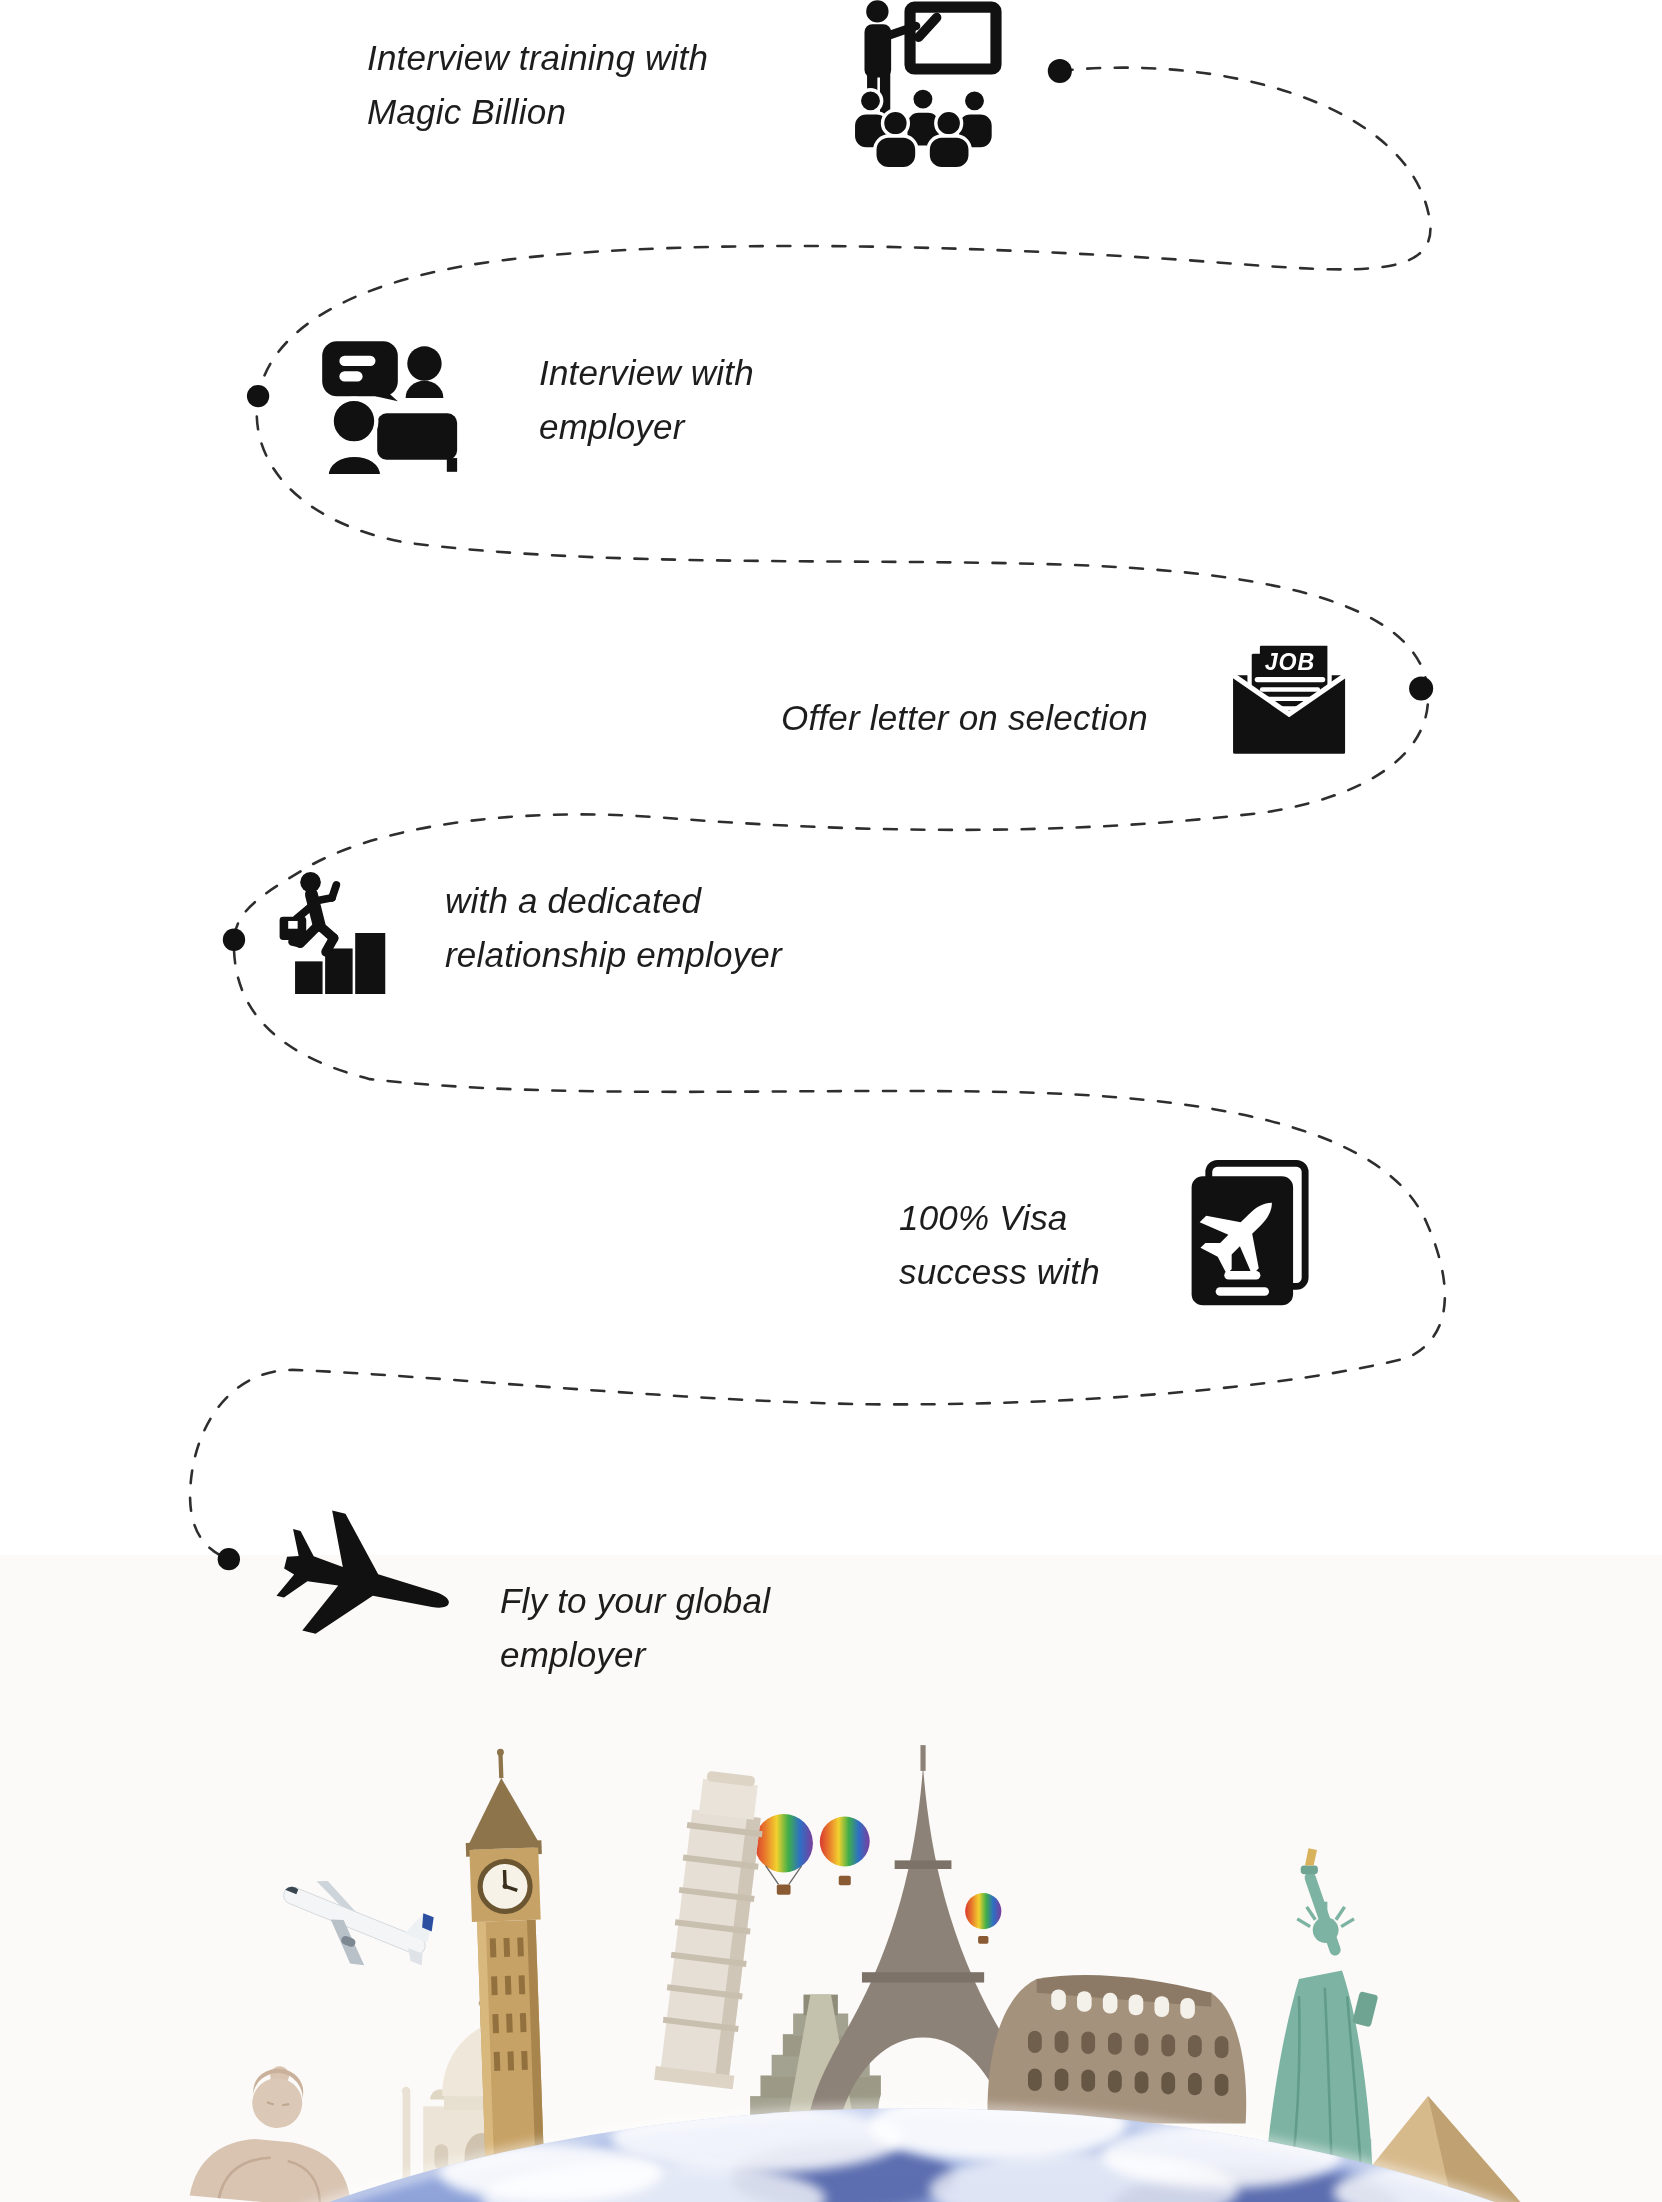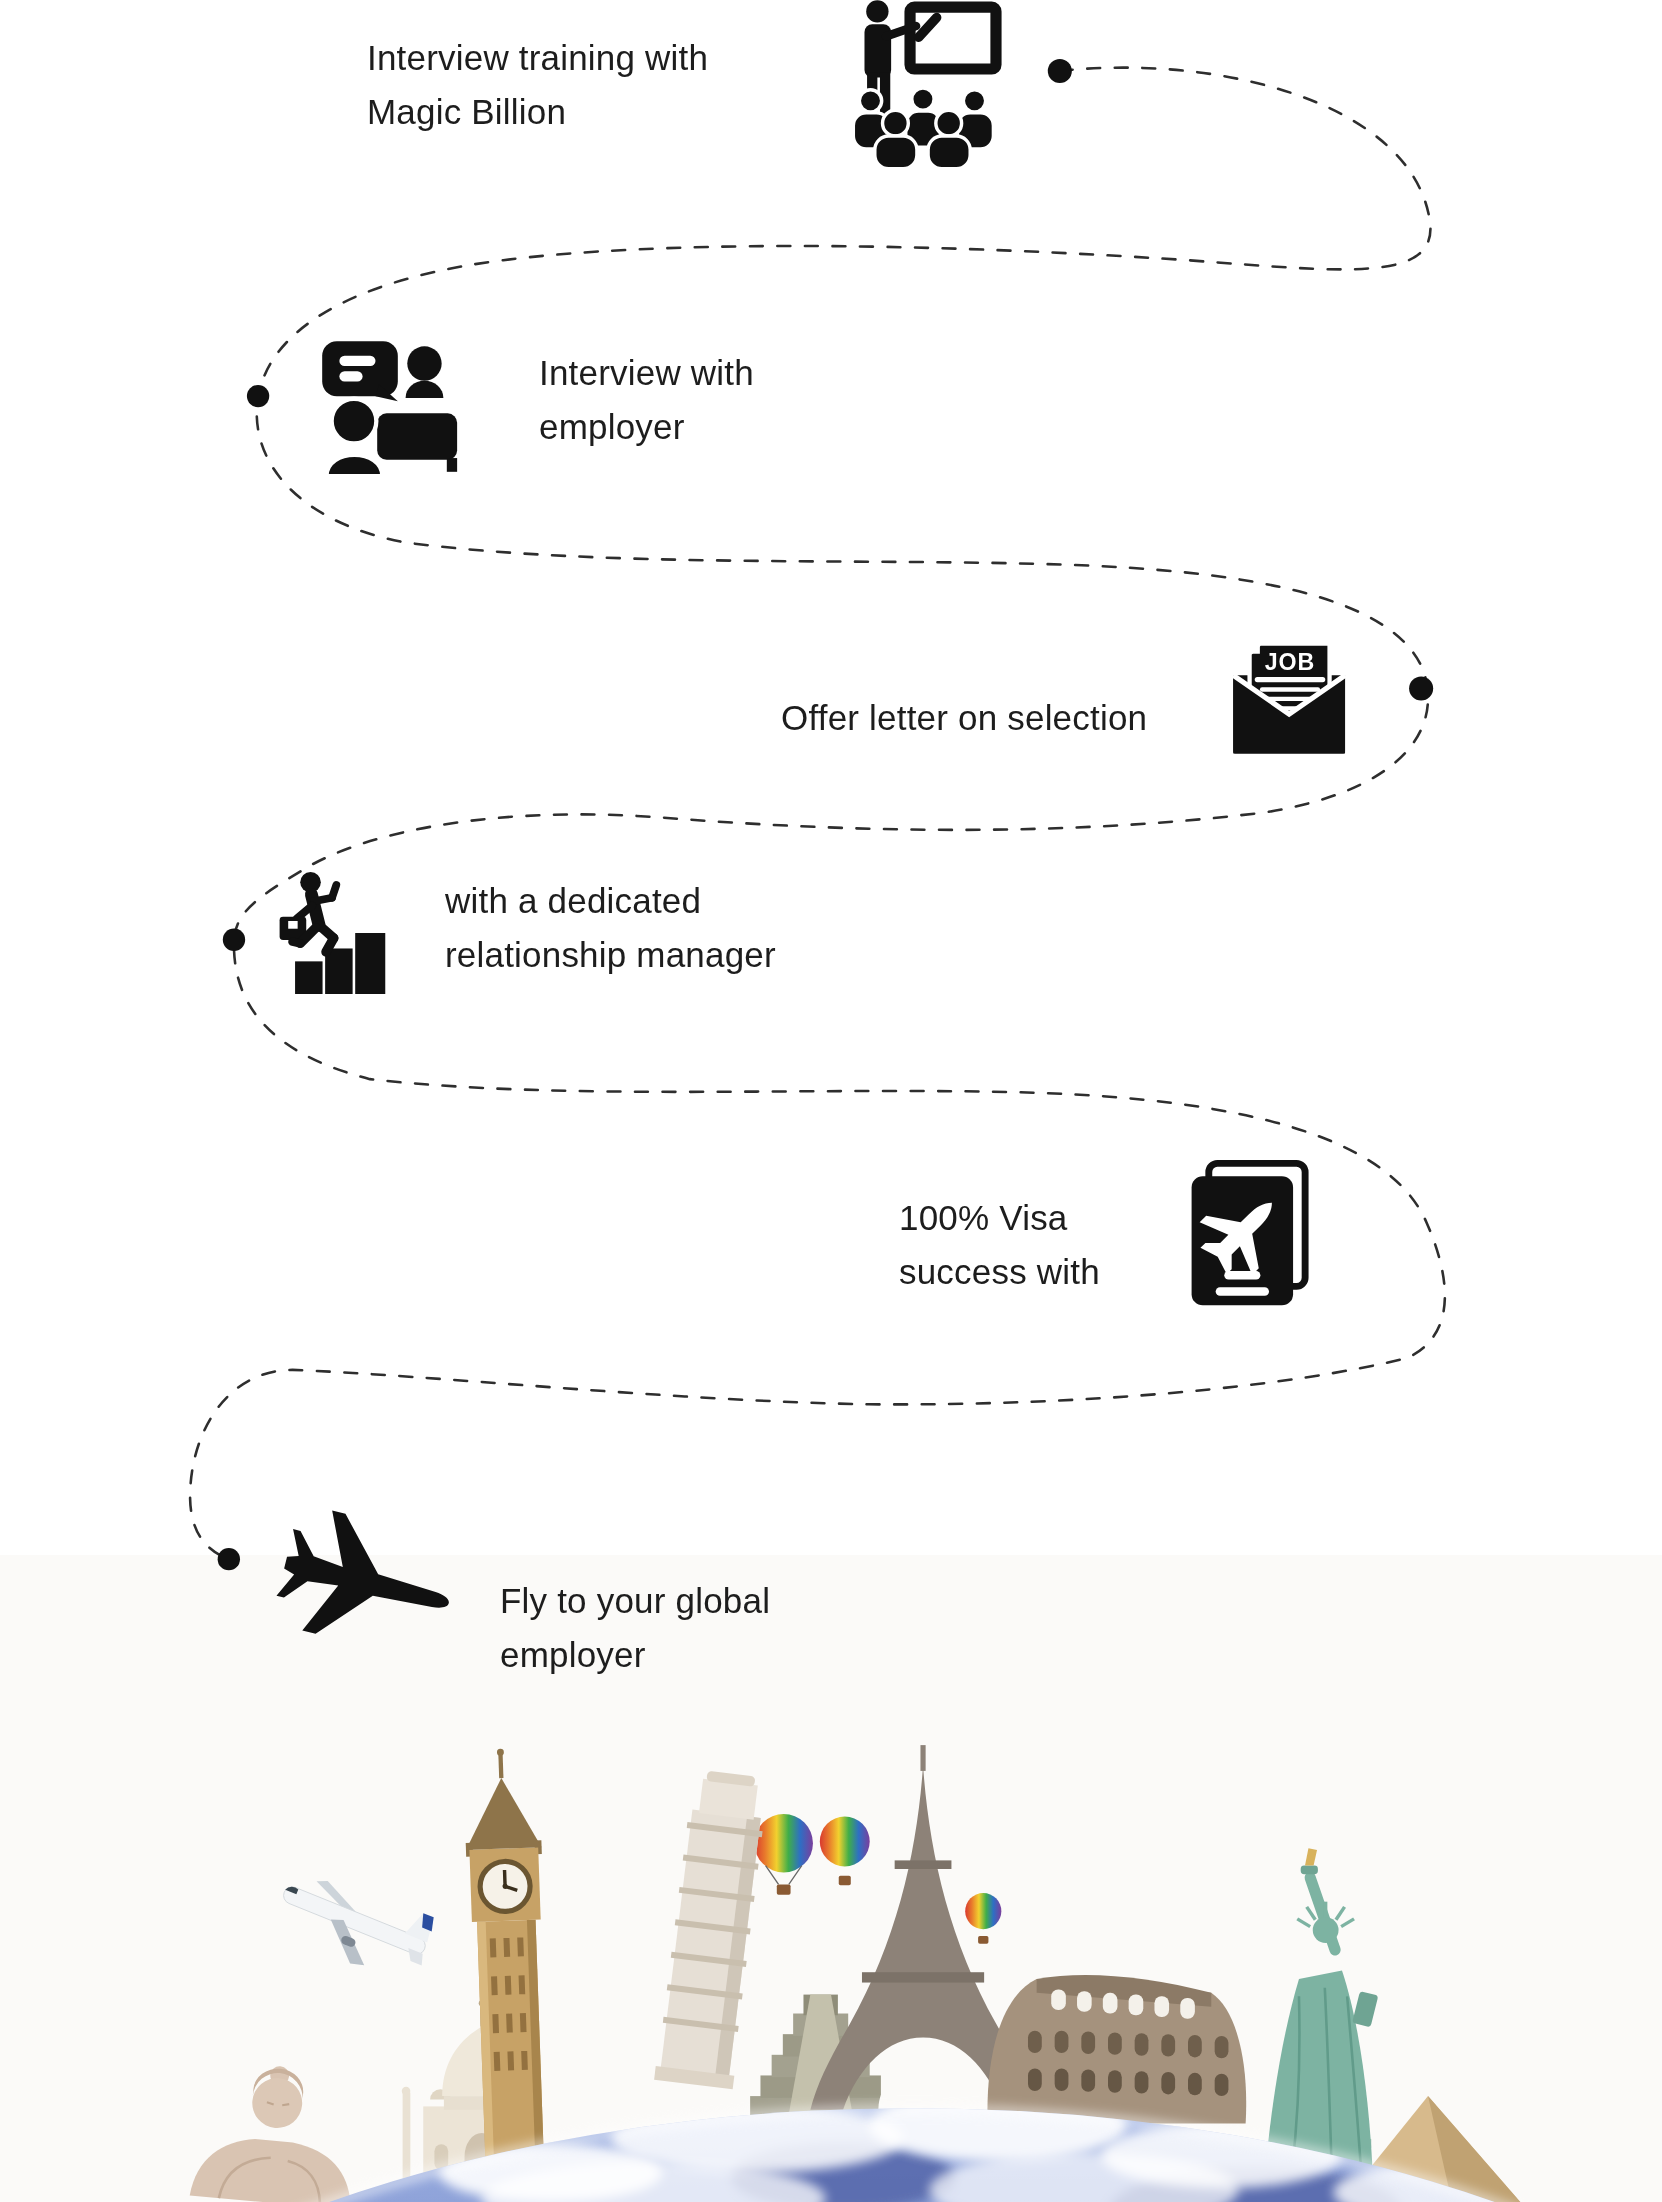--- a/index.html
+++ b/index.html
@@ -1,18 +1,18 @@
 <!DOCTYPE html>
 <html style="font-size:13.8px"><head>
 <meta charset="utf-8">
 <style>
   html,body{margin:0;padding:0;}
   body{width:1662px;height:2203px;position:relative;overflow:hidden;
        font-family:"Liberation Sans","DejaVu Sans",sans-serif;background:#ffffff;}
-  .canvas{position:absolute;inset:0;width:1662px;height:1705px;}
+  .canvas{position:absolute;inset:0;width:1662px;height:1705px;font-style:italic;}
   .lower-band{position:absolute;left:0;top:1555px;width:1662px;height:648px;background:#fbfaf8;}
   .path-layer{position:absolute;left:0;top:0;pointer-events:none;}
   .step-text{position:absolute;color:#1d1d1d;font-size:35px;line-height:54px;
              font-weight:500;letter-spacing:0.2px;white-space:nowrap;}
   .icon{position:absolute;}
   .lm{position:absolute;left:0;top:1738px;}
 </style>
 </head>
 <body>
 
@@ -102,21 +102,21 @@
     <rect x="25" y="57" width="82" height="6" rx="3" fill="#fff"></rect>
     <rect x="31" y="69" width="70" height="5" rx="2.5" fill="#fff"></rect>
     <rect x="37" y="80" width="58" height="5" rx="2.5" fill="#fff"></rect>
     <rect x="45" y="91" width="42" height="5" rx="2.5" fill="#fff"></rect>
     <path d="M0,55 L65,100 L130,55 L130,146 L0,146 Z" fill="#111"></path>
     <path d="M0,55 L65,100 L130,55" fill="none" stroke="#fff" stroke-width="6"></path>
   </svg>
 
   <div class="step-text" style="left:445px;top:874px;">
     <div>with a dedicated</div>
-    <div>relationship manager</div>
+    <div>relationship employer</div>
   </div>
   <svg class="icon" style="left:271px;top:860px;" width="116" height="134" viewBox="0 0 135 156">
     <rect x="28" y="118" width="32" height="38" fill="#111"></rect>
     <rect x="63" y="103" width="32" height="53" fill="#111"></rect>
     <rect x="98" y="85" width="35" height="71" fill="#111"></rect>
     <circle cx="46" cy="26" r="12" fill="#111"></circle>
     <line x1="47" y1="40" x2="56" y2="76" stroke="#111" stroke-width="15" stroke-linecap="round"></line>
     <line x1="50" y1="48" x2="71" y2="44" stroke="#111" stroke-width="9" stroke-linecap="round"></line>
     <line x1="71" y1="44" x2="76" y2="29" stroke="#111" stroke-width="9" stroke-linecap="round"></line>
     <line x1="48" y1="53" x2="30" y2="68" stroke="#111" stroke-width="9" stroke-linecap="round"></line>

